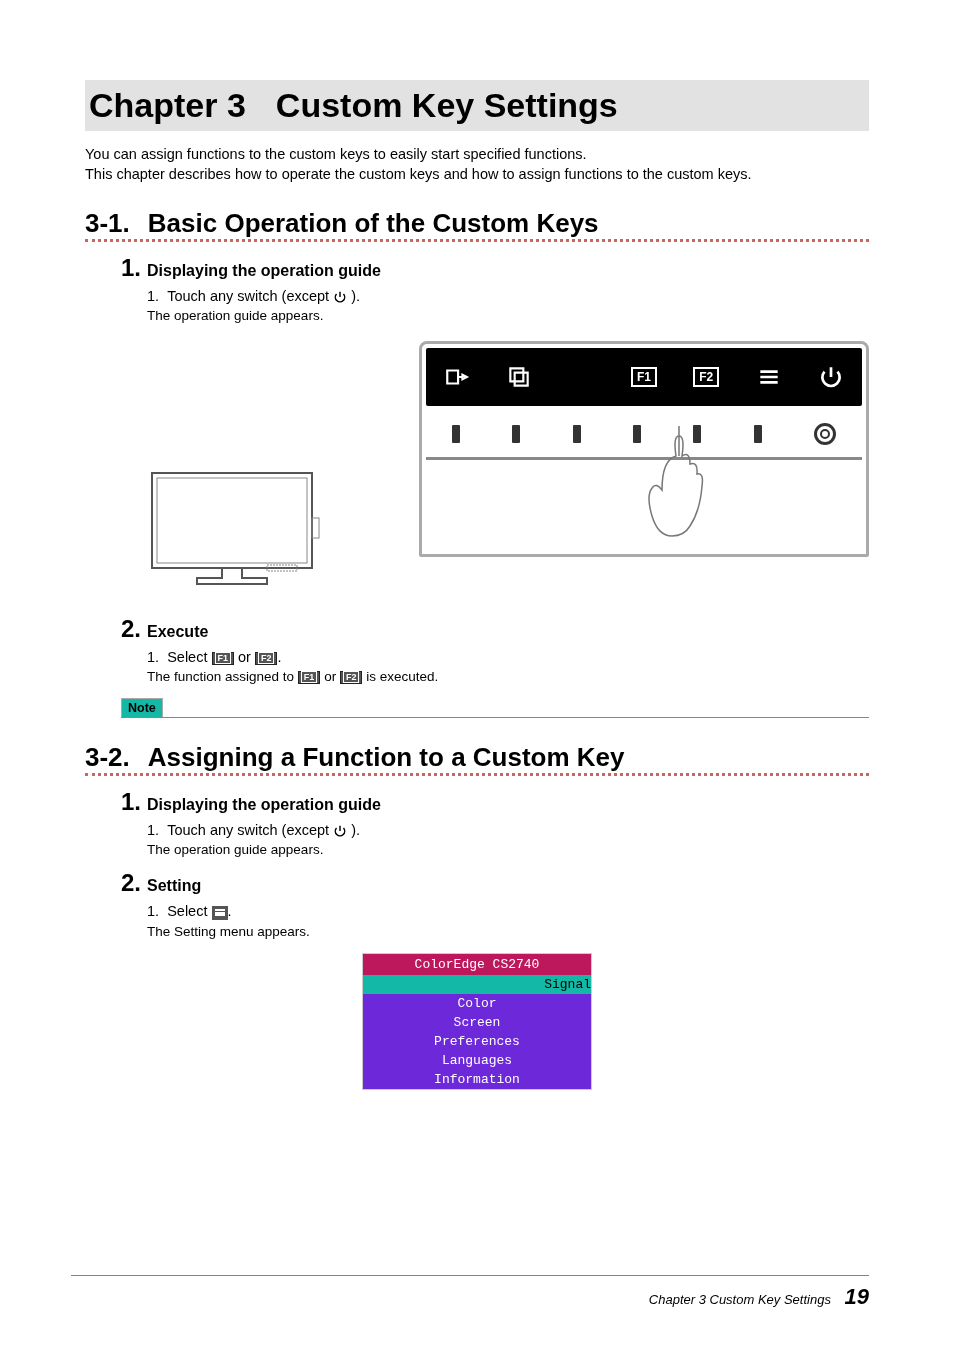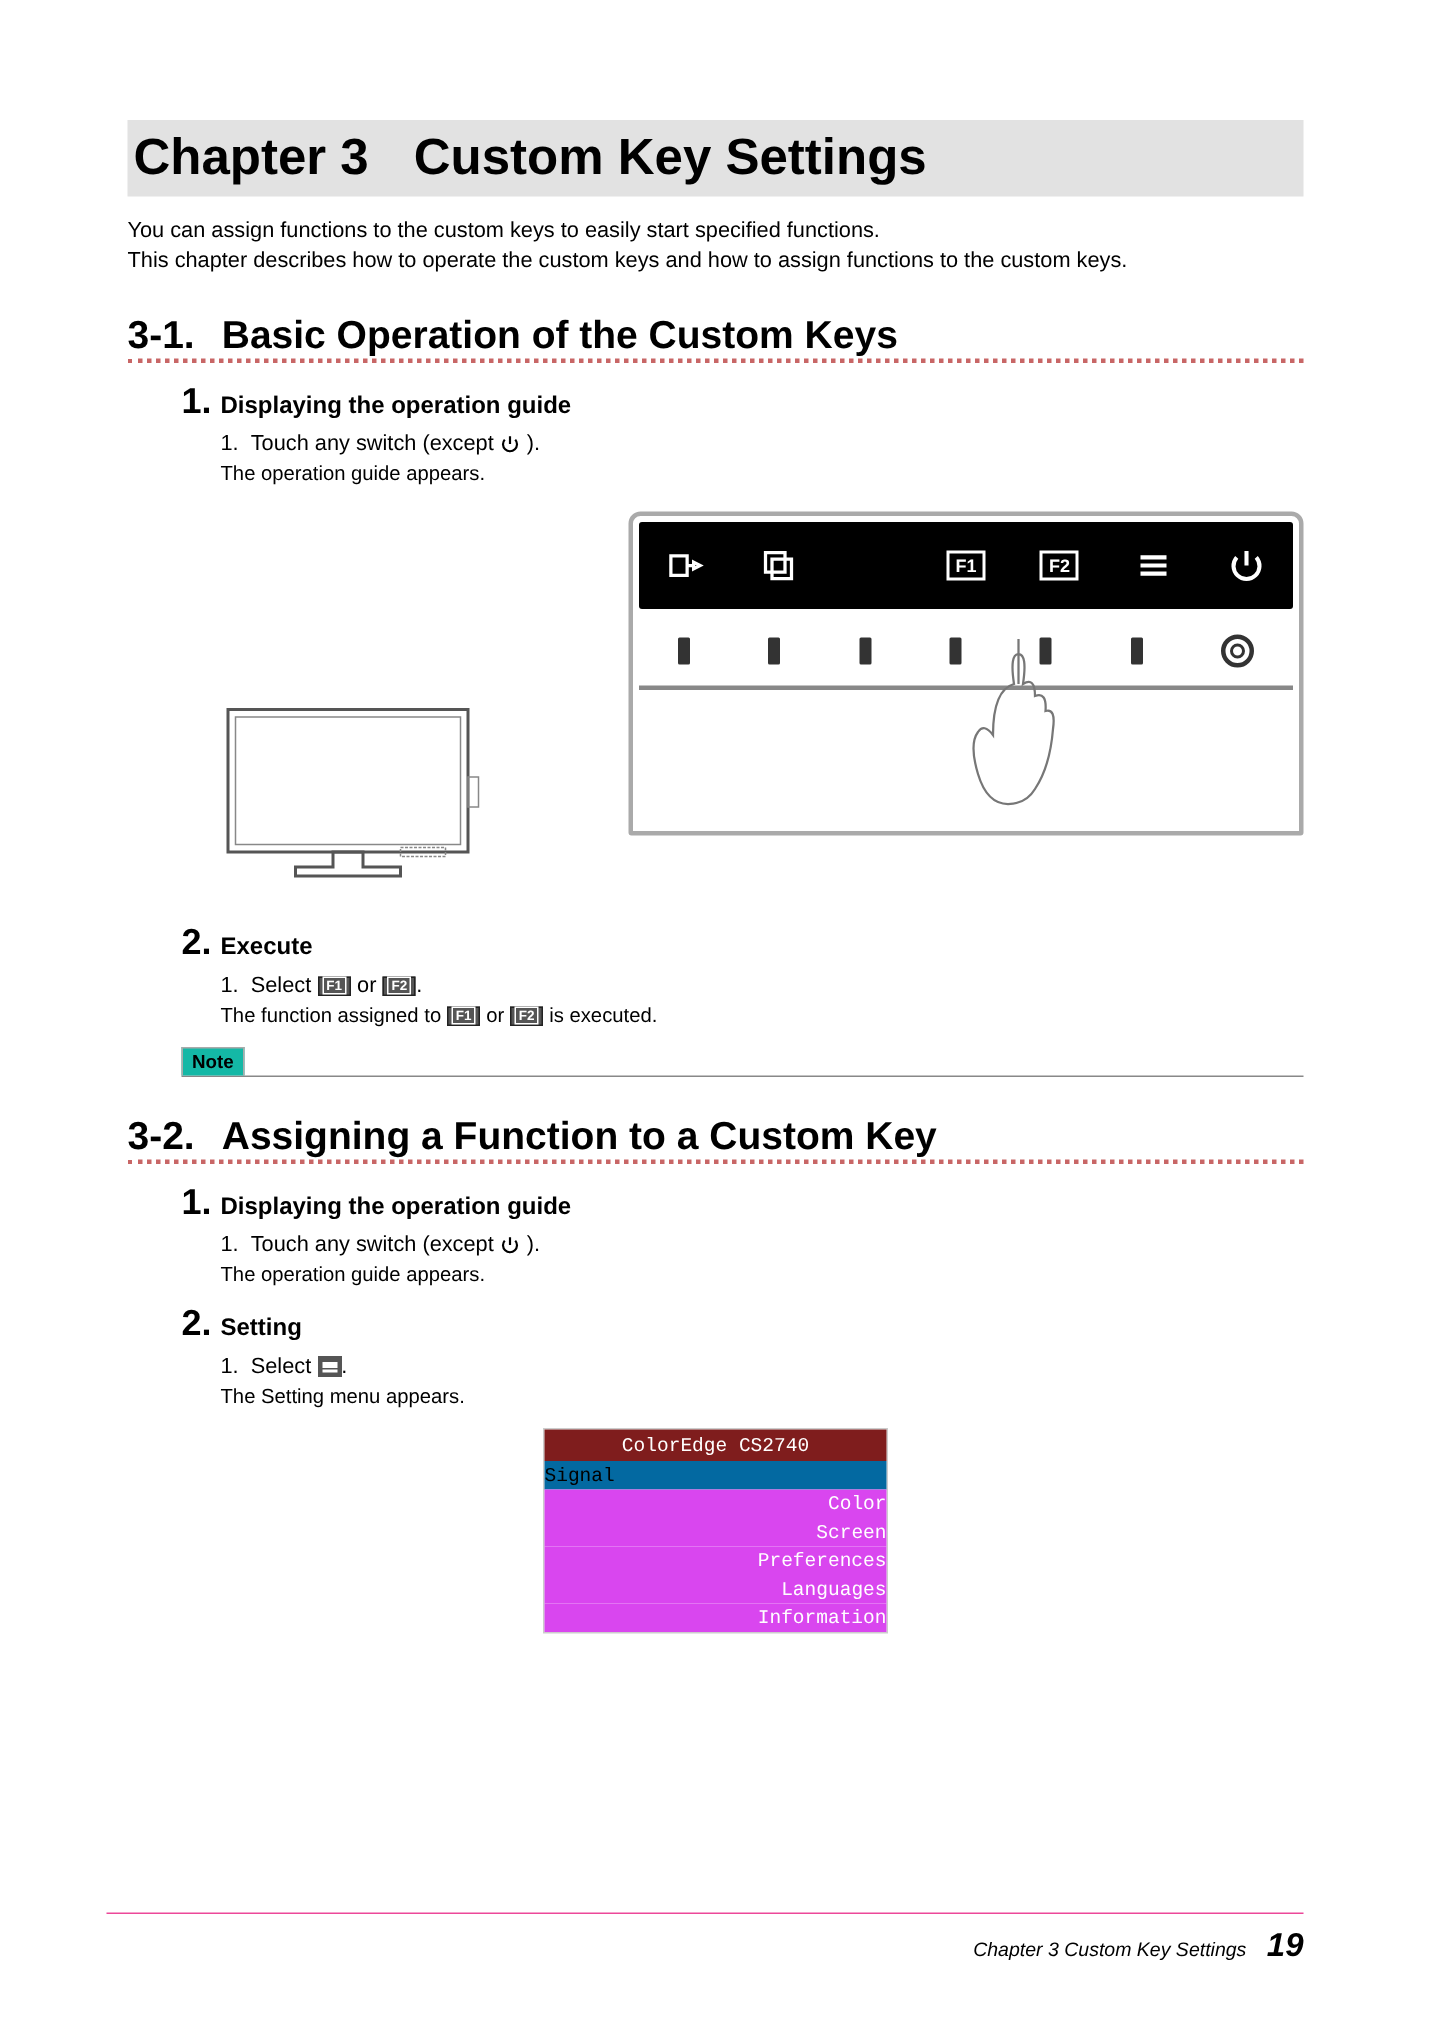--- a/index.html
+++ b/index.html
@@ -172,27 +172,27 @@
     
     .setting-menu {
       margin: 14px auto 0 auto;
       width: 230px;
       font-family: "Courier New", monospace;
       font-size: 13px;
       color:#fff;
       border:1px solid #ccc;
     }
     .setting-menu .menu-title {
-      background:#7f1d1d; color:#fff; text-align:center; padding:3px 0;
+      background:#be185d; color:#fff; text-align:center; padding:3px 0;
     }
     .setting-menu .menu-selected {
-      background:#0369a1; color:#000; text-align:left; padding:2px 0;
+      background:#14b8a6; color:#000; text-align:right; padding:2px 0;
     }
     .setting-menu .menu-item {
-      background:#d946ef; color:#fff; text-align:right; padding:2px 0;
+      background:#6d28d9; color:#fff; text-align:center; padding:2px 0;
     }
 
     .footer {
       position:absolute;
       bottom:40px; left:71px; right:85px;
       border-top:1px solid #ec4899;
       padding-top:8px;
       text-align:right;
       font-size:13px;
       font-style:italic;

